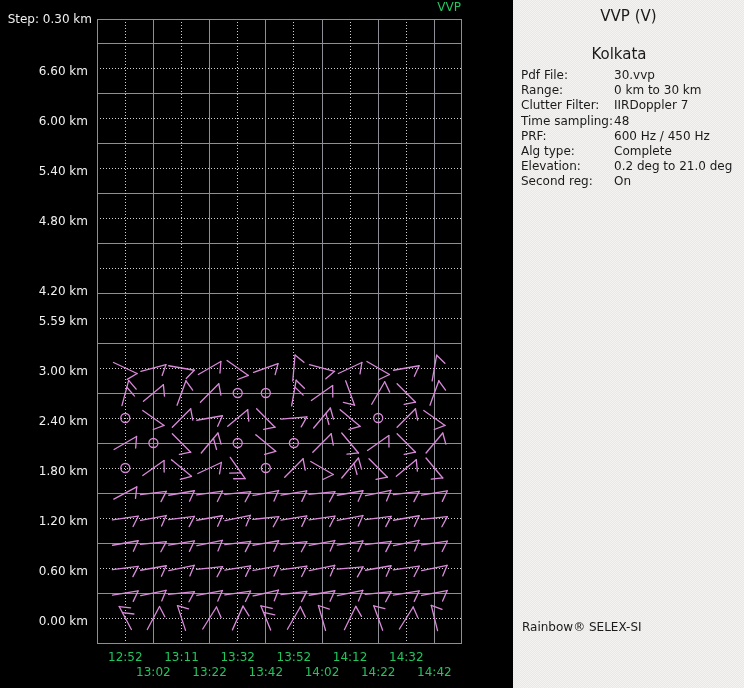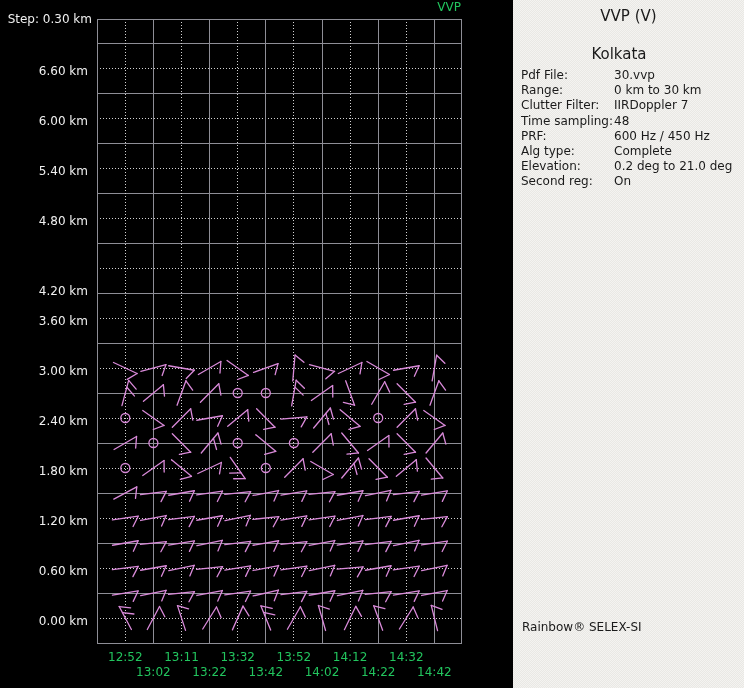--- a/index.html
+++ b/index.html
@@ -601,21 +601,21 @@
         </g>
       </svg>
     <div class="step-label">Step: 0.30 km</div>
     <div class="plot-title">VVP</div>
     <div id="y-labels">
         <div class="ylabel" style="left: 0px; top: 64px;">6.60 km</div>
         <div class="ylabel" style="left: 0px; top: 114px;">6.00 km</div>
         <div class="ylabel" style="left: 0px; top: 164px;">5.40 km</div>
         <div class="ylabel" style="left: 0px; top: 214px;">4.80 km</div>
         <div class="ylabel" style="left: 0px; top: 264px; margin-top: 20px;">4.20 km</div>
-        <div class="ylabel" style="left: 0px; top: 314px;">3.60 km</div>
+        <div class="ylabel" style="left: 0px; top: 314px;">5.59 km</div>
         <div class="ylabel" style="left: 0px; top: 364px;">3.00 km</div>
         <div class="ylabel" style="left: 0px; top: 414px;">2.40 km</div>
         <div class="ylabel" style="left: 0px; top: 464px;">1.80 km</div>
         <div class="ylabel" style="left: 0px; top: 514px;">1.20 km</div>
         <div class="ylabel" style="left: 0px; top: 564px;">0.60 km</div>
         <div class="ylabel" style="left: 0px; top: 614px;">0.00 km</div>
       </div>
     <div id="x-labels">
         <div class="xlabel" style="left: 97.3px; top: 650px;">12:52</div>
         <div class="xlabel" style="left: 125.4px; top: 665px;">13:02</div>

